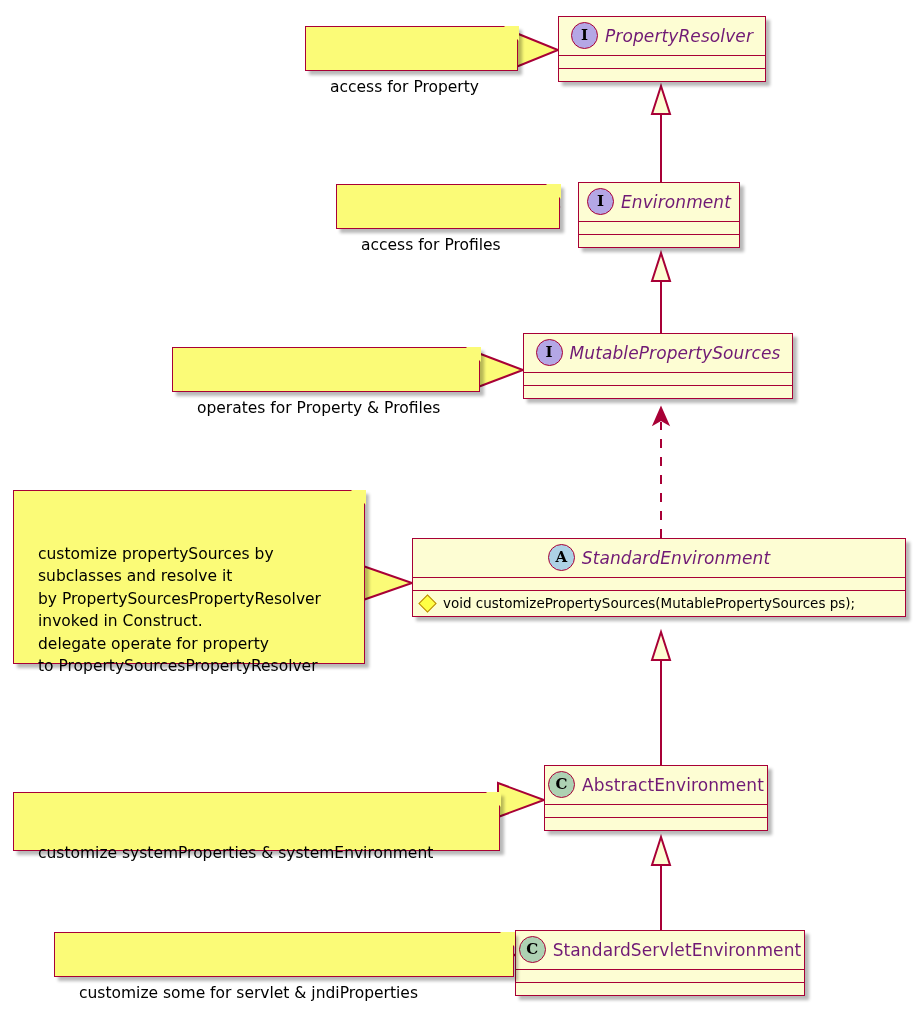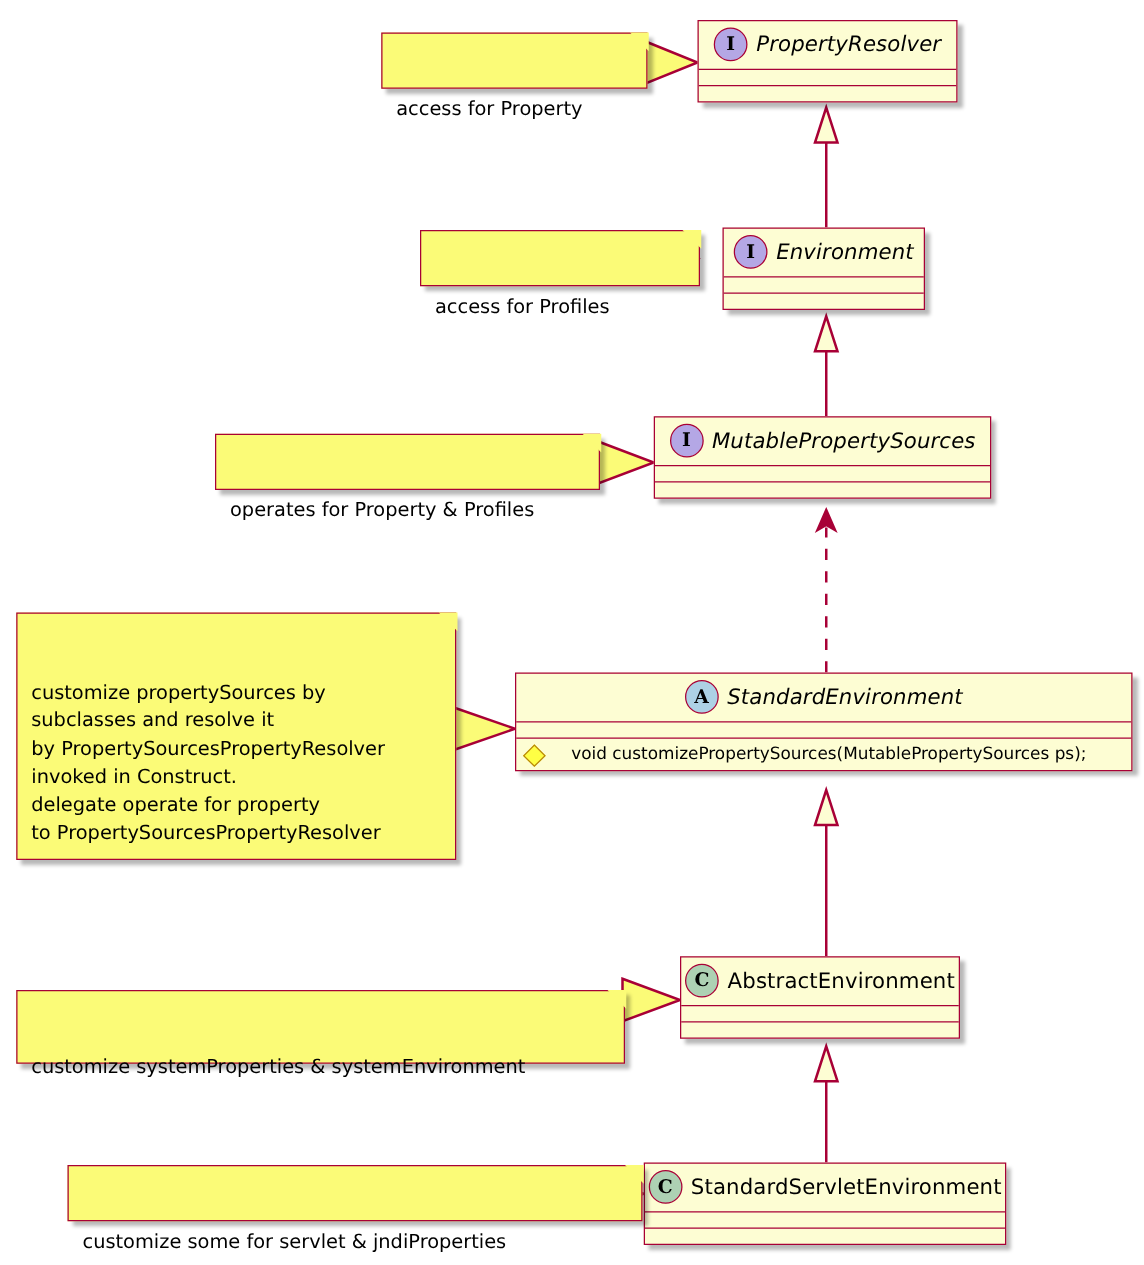--- a/index.html
+++ b/index.html
@@ -39,41 +39,41 @@
     display: flex;
     align-items: center;
     justify-content: center;
     gap: 7px;
     padding: 5px 9px 6px 9px;
     border-bottom: 1.5px solid #A80036;
     white-space: nowrap;
   }
   .uml-title {
     font-size: 17px;
-    color: #000000;
+    color: #701a75;
     letter-spacing: 0.1px;
   }
   .uml-title.abstract {
     font-style: italic;
   }
   .uml-compartment {
     height: 12px;
     border-bottom: 1.5px solid #A80036;
   }
   .uml-compartment.last {
     border-bottom: none;
   }
   .uml-members {
     padding: 4px 8px 5px 8px;
     border-bottom: none;
   }
   .uml-member {
     display: flex;
-    align-items: flex-end;
-    gap: 23px;
+    align-items: center;
+    gap: 9px;
     font-size: 13.5px;
     color: #000000;
     white-space: nowrap;
   }
 
   
   .badge {
     width: 25px;
     height: 25px;
     border-radius: 50%;
@@ -105,21 +105,21 @@
   
   .note {
     position: absolute;
     background: #FBFB77;
     border: 1.5px solid #A80036;
     box-shadow: 4px 4px 3px rgba(0,0,0,0.28);
     box-sizing: border-box;
     font-size: 15.5px;
     color: #000000;
     line-height: 1.38;
-    padding: 7px 12px 7px 11px;
+    padding: 7px 12px 7px 24px;
     white-space: pre-line;
   }
   .note .fold {
     position: absolute;
     top: -1.5px;
     right: -1.5px;
     width: 0;
     height: 0;
     border-left: 15px solid transparent;
     border-top: 15px solid #FBFB77;
@@ -248,21 +248,21 @@
   <div class="note" style="left:172px; top:347px; width:308px; height:45px;">
     <span class="fold"></span>
     <span>operates for Property &amp; Profiles</span>
   </div>
 
   <div class="note" style="left:336px; top:184px; width:224px; height:45px;">
     <span class="fold"></span>
     <span>access for Profiles</span>
   </div>
 
-  <div class="note multiline" style="left:13px; top:490px; width:352px; height:198px;">
+  <div class="note multiline" style="left:13px; top:490px; width:352px; height:174px;">
     <span class="fold"></span>
     <span>customize propertySources by
 subclasses and resolve it
 by PropertySourcesPropertyResolver
 invoked in Construct.
 delegate operate for property
 to PropertySourcesPropertyResolver</span>
   </div>
 
   <div class="note" style="left:13px; top:777px; width:487px; height:59px;margin-top:15px;">

